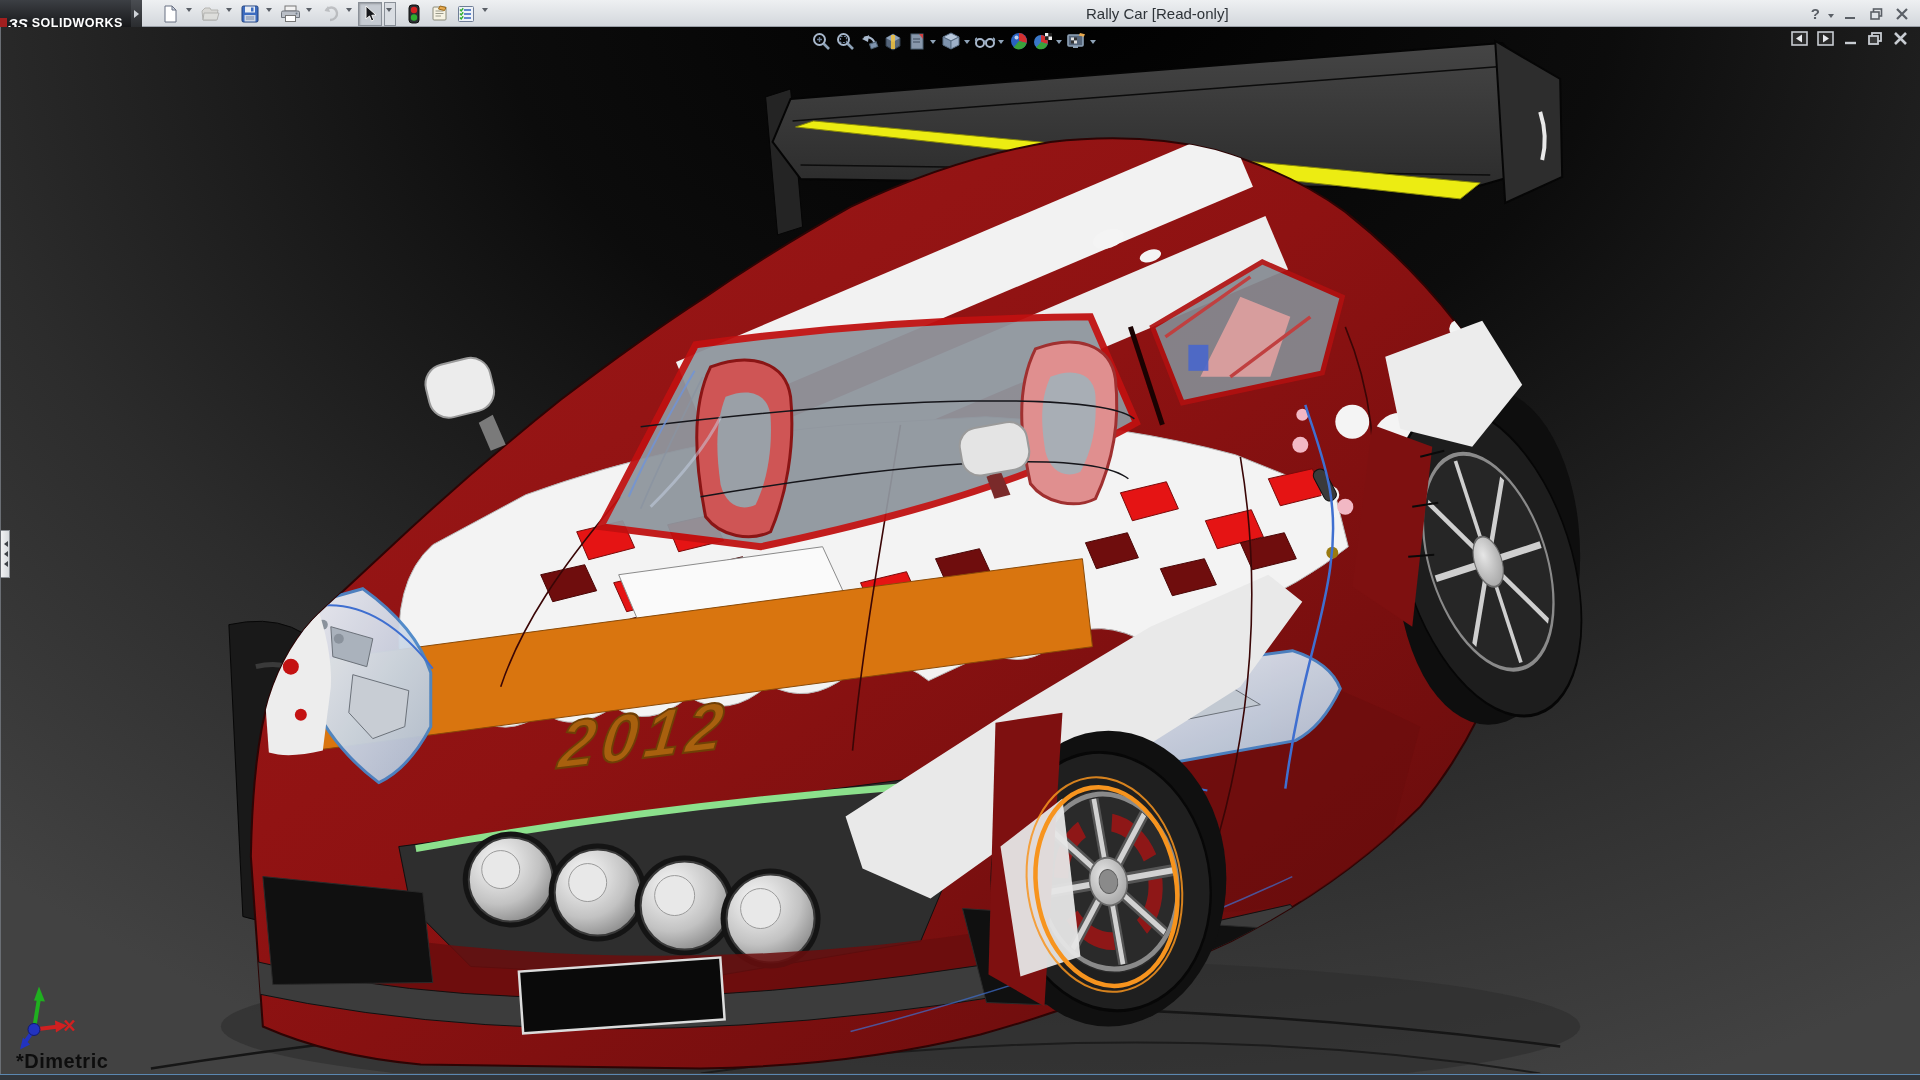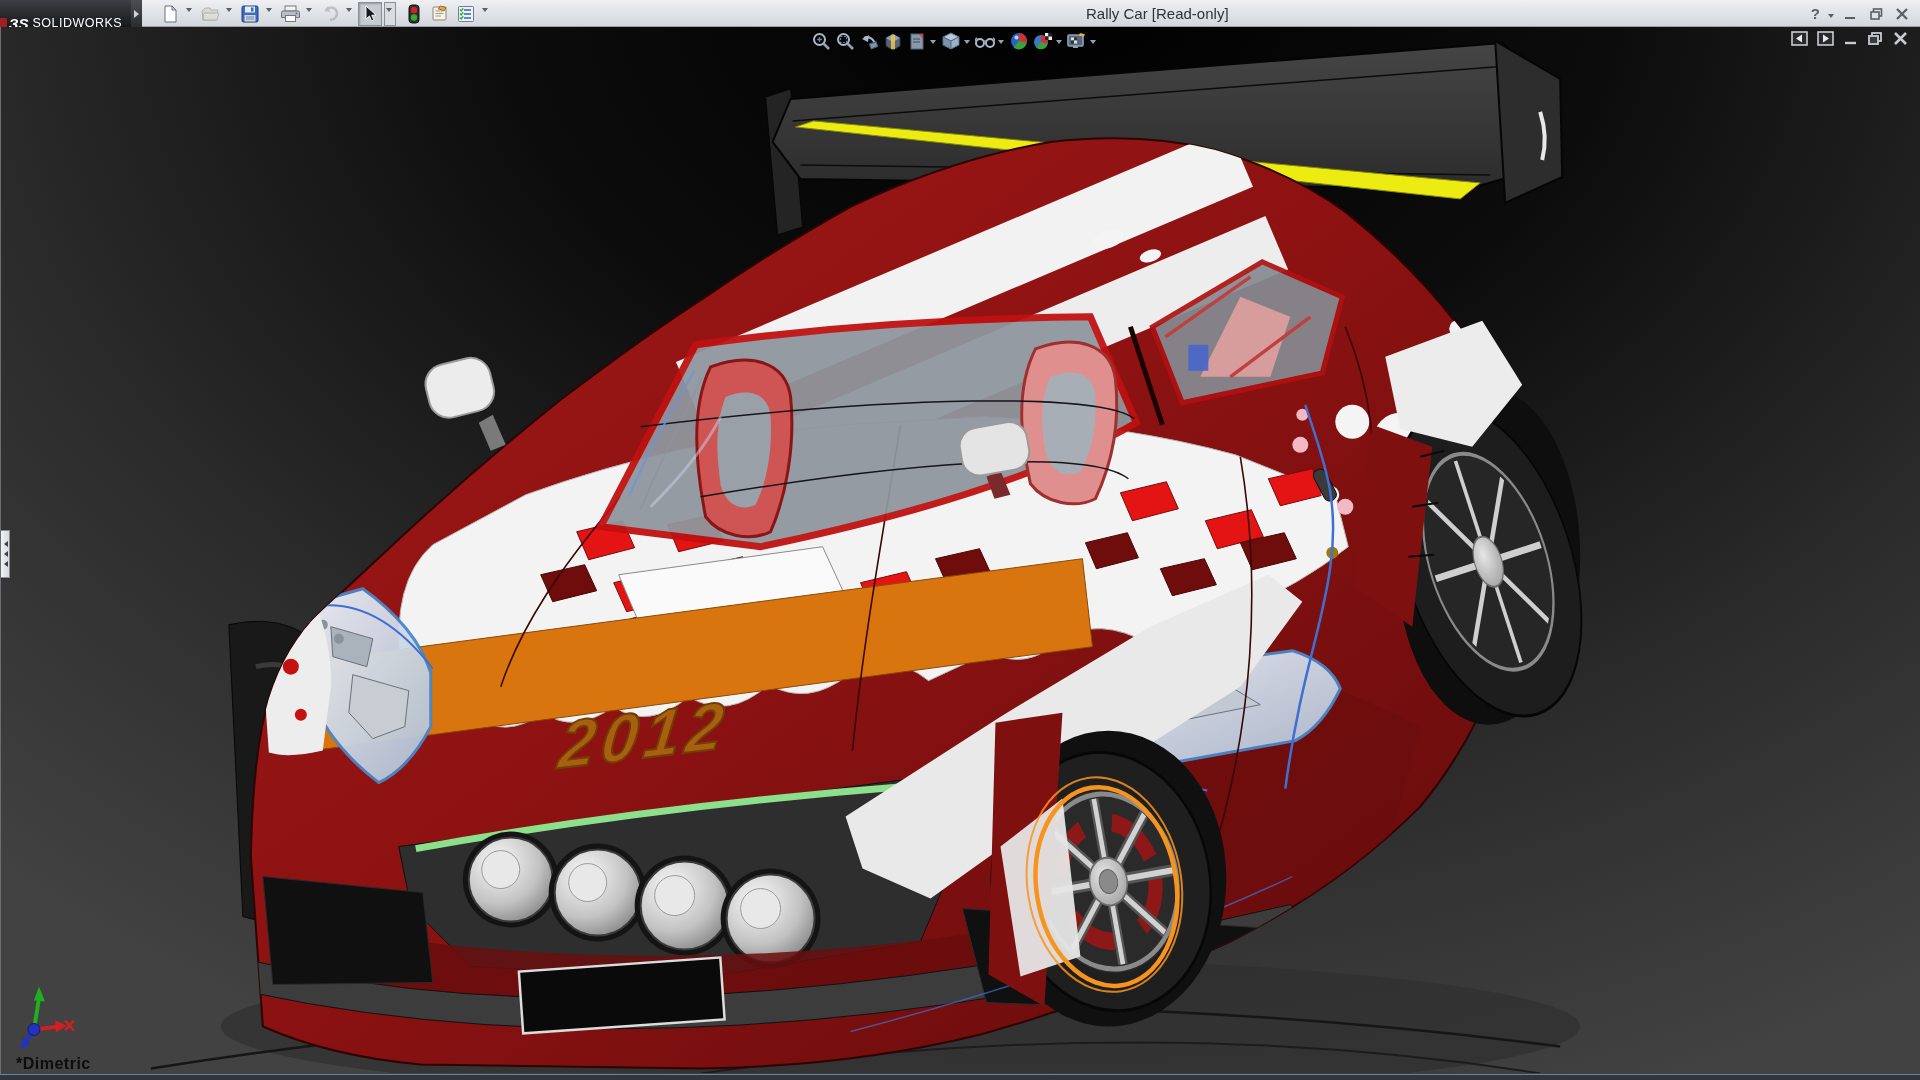--- a/index.html
+++ b/index.html
@@ -6,21 +6,21 @@
   html,body { width:1920px; height:1080px; overflow:hidden; background:#000;
               font-family:"Liberation Sans", sans-serif; }
 
   
   .titlebar { position:absolute; top:0; left:0; width:1920px; height:27px;
     background:linear-gradient(#eef0f2,#d3d7dc); border-bottom:1px solid #9aa0a8; }
   .logo-box { position:absolute; left:0; top:0; width:131px; height:27px;
     background:linear-gradient(#3c3f44,#17181a); display:flex; align-items:center;
     justify-content:center; color:#fff; overflow:hidden; }
   .logo-box .mark { font-style:italic; font-weight:bold; font-size:15px; margin-right:4px;margin-top:20px; }
-  .logo-box .name { font-weight:normal; font-size:12.5px; letter-spacing:.5px;margin-top:18px; }
+  .logo-box .name { font-weight:bold; font-size:12.5px; letter-spacing:.5px;margin-top:18px; }
   .logo-red { position:absolute; left:0; bottom:0; width:7px; height:9px; background:#a21f1f; }
   .logo-expander { position:absolute; left:131px; top:0; width:11px; height:27px;
     background:linear-gradient(#4a4d52,#2a2c2f); display:flex; align-items:center; justify-content:center; }
   .logo-expander .tri { width:0; height:0; border:4px solid transparent; border-left:5px solid #cfd3d8; margin-left:3px; }
 
   .main-toolbar { position:absolute; left:158px; top:0; height:27px; display:flex; align-items:center; gap:2px; }
   .tool { width:24px; height:24px; display:flex; align-items:center; justify-content:center; border:1px solid transparent; }
   .tool.pressed { background:#c6cbd2; border:1px solid #8a9098; box-shadow:inset 1px 1px 2px rgba(0,0,0,.25); }
   .tool.dim { opacity:.45; filter:grayscale(.8); }
   .caret { width:0; height:0; border:3.5px solid transparent; border-top:4.5px solid #5a5f66; margin:5px 3px 0 0; }
@@ -44,21 +44,21 @@
   .hud-caret { width:0; height:0; border:3.5px solid transparent; border-top:4.5px solid #8fa3b8; margin:6px 2px 0 1px; }
 
   .doc-controls { position:absolute; right:12px; top:4px; display:flex; align-items:center; gap:9px; }
   .doc-controls .dc { display:flex; align-items:center; justify-content:center; }
 
   .flyout-tab { position:absolute; left:0; top:503px; width:9px; height:48px;
     background:linear-gradient(90deg,#f0f1f3,#d6d9dd); border:1px solid #8a8e94; border-left:none;
     display:flex; flex-direction:column; align-items:center; justify-content:center; gap:4px; }
   .flyout-tab .arr { width:0; height:0; border:3px solid transparent; border-right:4px solid #3c4046; margin-right:2px; }
 
-  .orientation-label { position:absolute; left:15px; bottom:1px; font-size:16px; font-weight:bold; color:#0d0d0d; letter-spacing:.5px; }
+  .orientation-label { position:absolute; left:15px; bottom:1px; font-size:20px; font-weight:bold; color:#0d0d0d; letter-spacing:.5px; }
 
   
   .bottombar { position:absolute; bottom:0; left:0; width:1920px; height:6px;
     background:#31363c; border-top:1px solid #5b87b0; }
 </style>
 </head>
 <body>
 
 <div class="titlebar">
   <div class="logo-box">

